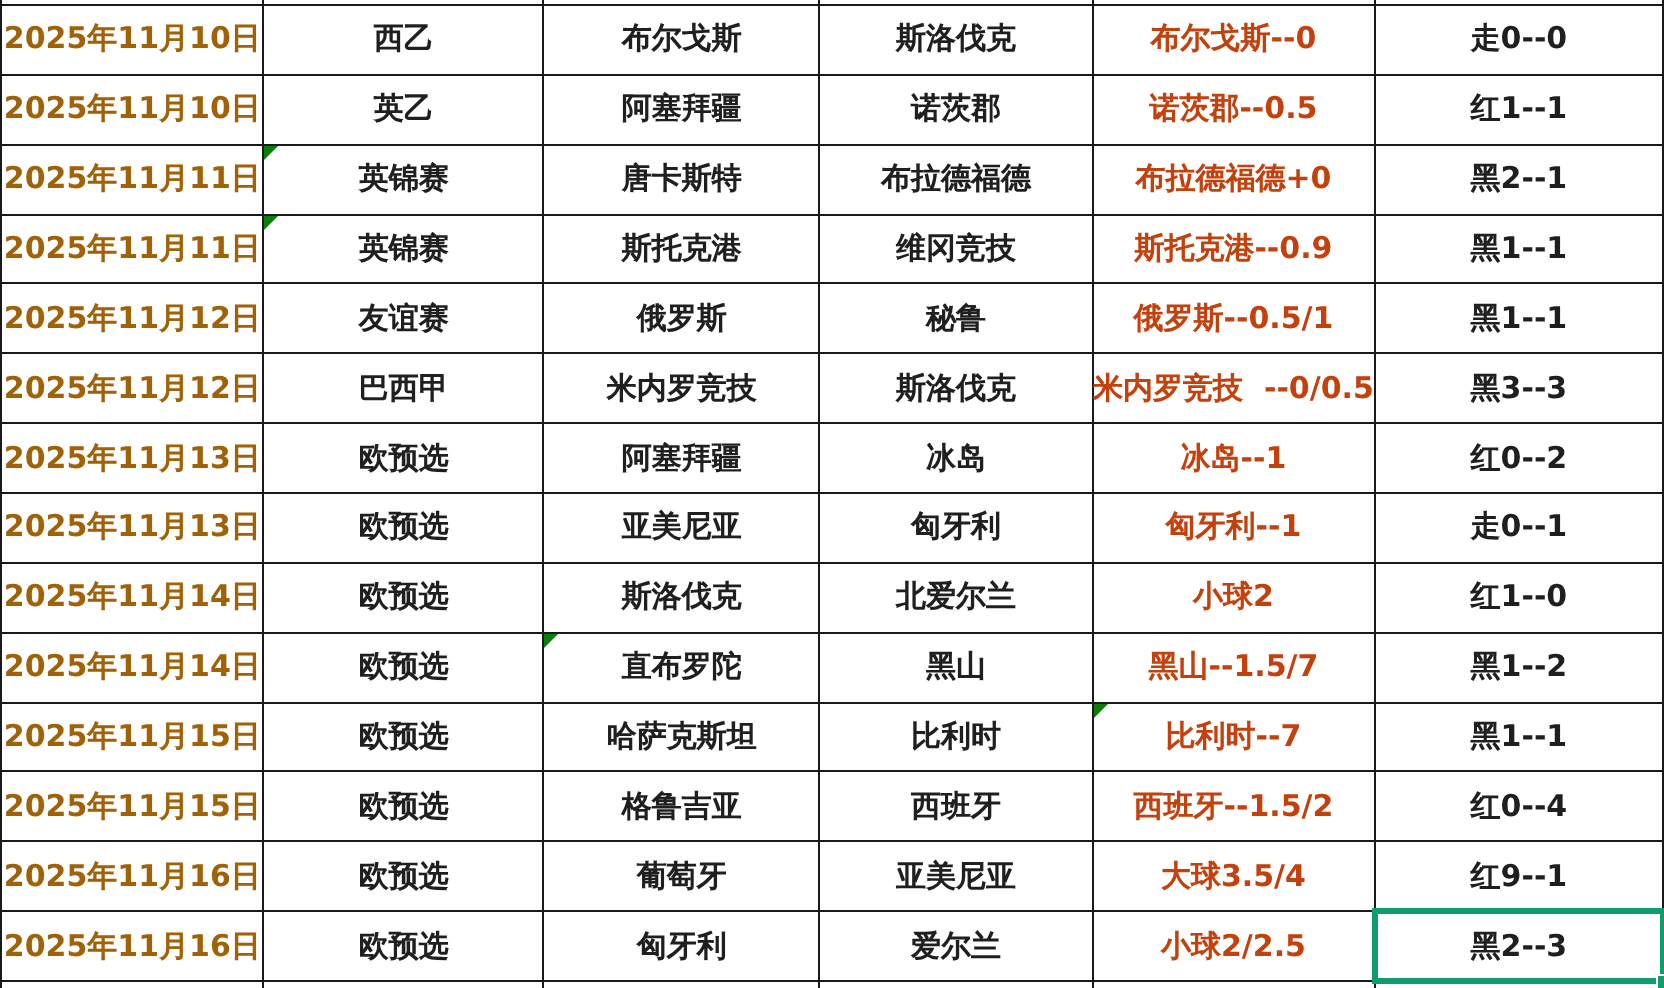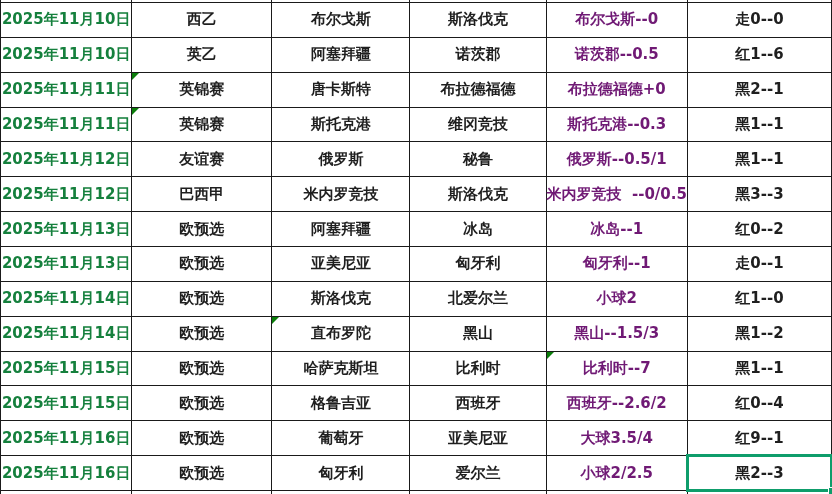--- a/index.html
+++ b/index.html
@@ -23,22 +23,22 @@
     padding: 0;
     position: relative;
     font-weight: bold;
     font-size: 15px;
     color: #1f1f1f;
     overflow: visible;
   }
   tr.partial-top  { height: 35px; }
   tr.data         { height: 34.86px; }
   tr.partial-bottom { height: 34px; }
-  td.c-date span { color: #15803d; }
-  td.c-handicap span { color: #701a75; white-space: pre; }
+  td.c-date span { color: #a16207; }
+  td.c-handicap span { color: #c2410c; white-space: pre; }
   
   .tri {
     position: absolute;
     top: 0; left: 0;
     width: 0; height: 0;
     border-top: 7px solid #0a7d0a;
     border-right: 7px solid transparent;
   }
   
   .sel-border {
@@ -88,38 +88,38 @@
     <td class="c-handicap"><span>布尔戈斯--0</span></td>
     <td class="c-result"><span>走0--0</span></td>
   </tr>
 
   <tr class="data">
     <td class="c-date"><span>2025年11月10日</span></td>
     <td class="c-league"><span>英乙</span></td>
     <td class="c-home"><span>阿塞拜疆</span></td>
     <td class="c-away"><span>诺茨郡</span></td>
     <td class="c-handicap"><span>诺茨郡--0.5</span></td>
-    <td class="c-result"><span>红1--6</span></td>
+    <td class="c-result"><span>红1--1</span></td>
   </tr>
 
   <tr class="data">
     <td class="c-date"><span>2025年11月11日</span></td>
     <td class="c-league"><i class="tri"></i><span>英锦赛</span></td>
     <td class="c-home"><span>唐卡斯特</span></td>
     <td class="c-away"><span>布拉德福德</span></td>
     <td class="c-handicap"><span>布拉德福德+0</span></td>
     <td class="c-result"><span>黑2--1</span></td>
   </tr>
 
   <tr class="data">
     <td class="c-date"><span>2025年11月11日</span></td>
     <td class="c-league"><i class="tri"></i><span>英锦赛</span></td>
     <td class="c-home"><span>斯托克港</span></td>
     <td class="c-away"><span>维冈竞技</span></td>
-    <td class="c-handicap"><span>斯托克港--0.3</span></td>
+    <td class="c-handicap"><span>斯托克港--0.9</span></td>
     <td class="c-result"><span>黑1--1</span></td>
   </tr>
 
   <tr class="data">
     <td class="c-date"><span>2025年11月12日</span></td>
     <td class="c-league"><span>友谊赛</span></td>
     <td class="c-home"><span>俄罗斯</span></td>
     <td class="c-away"><span>秘鲁</span></td>
     <td class="c-handicap"><span>俄罗斯--0.5/1</span></td>
     <td class="c-result"><span>黑1--1</span></td>
@@ -159,39 +159,39 @@
     <td class="c-away"><span>北爱尔兰</span></td>
     <td class="c-handicap"><span>小球2</span></td>
     <td class="c-result"><span>红1--0</span></td>
   </tr>
 
   <tr class="data">
     <td class="c-date"><span>2025年11月14日</span></td>
     <td class="c-league"><span>欧预选</span></td>
     <td class="c-home"><i class="tri"></i><span>直布罗陀</span></td>
     <td class="c-away"><span>黑山</span></td>
-    <td class="c-handicap"><span>黑山--1.5/3</span></td>
+    <td class="c-handicap"><span>黑山--1.5/7</span></td>
     <td class="c-result"><span>黑1--2</span></td>
   </tr>
 
   <tr class="data">
     <td class="c-date"><span>2025年11月15日</span></td>
     <td class="c-league"><span>欧预选</span></td>
     <td class="c-home"><span>哈萨克斯坦</span></td>
     <td class="c-away"><span>比利时</span></td>
     <td class="c-handicap"><i class="tri"></i><span>比利时--7</span></td>
     <td class="c-result"><span>黑1--1</span></td>
   </tr>
 
   <tr class="data">
     <td class="c-date"><span>2025年11月15日</span></td>
     <td class="c-league"><span>欧预选</span></td>
     <td class="c-home"><span>格鲁吉亚</span></td>
     <td class="c-away"><span>西班牙</span></td>
-    <td class="c-handicap"><span>西班牙--2.6/2</span></td>
+    <td class="c-handicap"><span>西班牙--1.5/2</span></td>
     <td class="c-result"><span>红0--4</span></td>
   </tr>
 
   <tr class="data">
     <td class="c-date"><span>2025年11月16日</span></td>
     <td class="c-league"><span>欧预选</span></td>
     <td class="c-home"><span>葡萄牙</span></td>
     <td class="c-away"><span>亚美尼亚</span></td>
     <td class="c-handicap"><span>大球3.5/4</span></td>
     <td class="c-result"><span>红9--1</span></td>

